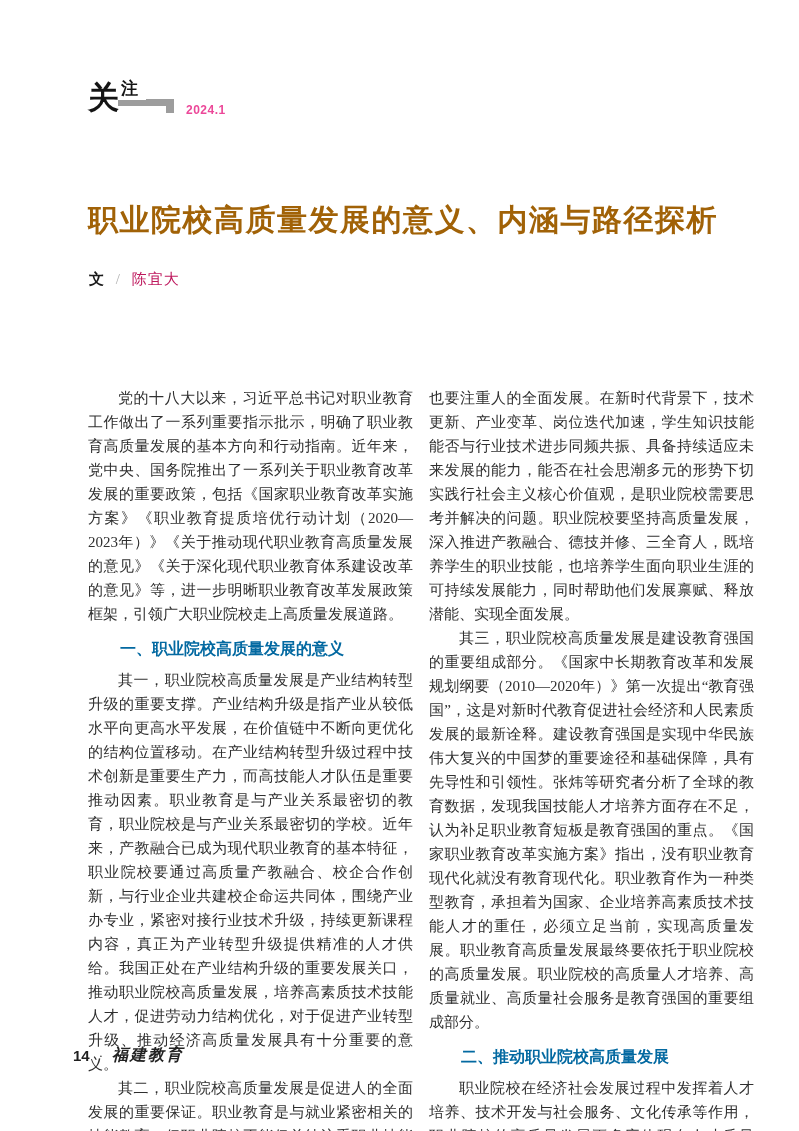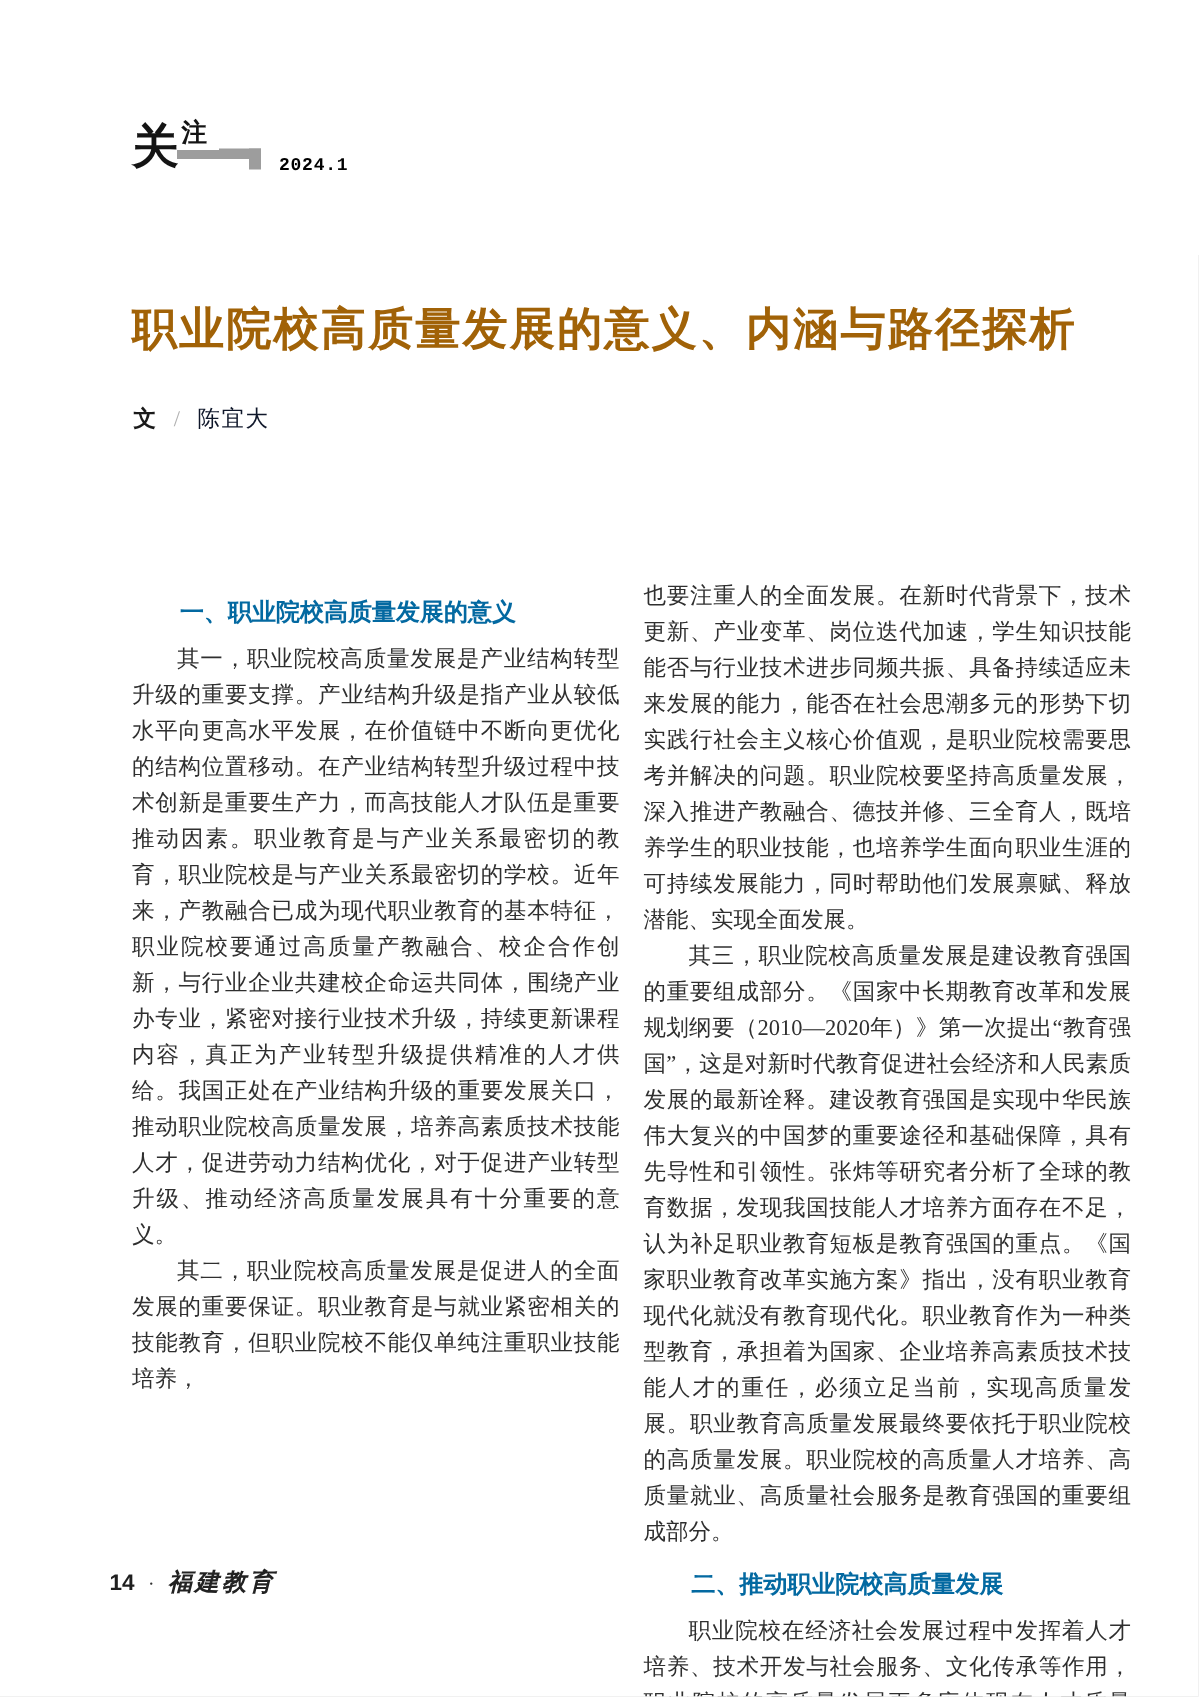--- a/index.html
+++ b/index.html
@@ -38,23 +38,23 @@
   }
   .logo-hook {
     position:absolute; left:58px; top:17px;
     width:28px; height:14px;
     border-top:7px solid #9d9d9d;
     border-right:8px solid #9d9d9d;
     box-sizing:border-box;
   }
   .issue {
     position:absolute; left:98px; top:21px;
-    font-family:Liberation Mono, monospace;
+    font-family:Liberation Sans, sans-serif;
     font-size:12px; font-weight:700;
-    color:#000000;
+    color:#ec4899;
     letter-spacing:0.5px;
   }
 
   
   .article-title {
     position:absolute; left:88px; top:202px;
     width:680px;
     font-size:30px; font-weight:900;
     letter-spacing:1.5px;
     color:#a16207;
@@ -62,21 +62,21 @@
     line-height:1.2;
     margin:0;
   }
   .byline {
     position:absolute; left:89px; top:270px;
     font-size:15px;
     letter-spacing:1px;
   }
   .byline .prefix { color:#1a1a1a; font-weight:700; }
   .byline .sep { color:#b0b0b0; margin:0 6px; font-weight:400; }
-  .byline .author { color:#0f172a; }
+  .byline .author { color:#be185d; }
 
   
   .body-columns {
     position:absolute; left:88px; top:386px;
     width:666px;
     display:flex; gap:16px;
   }
   .column {
     width:325px;
     font-size:15px;
@@ -129,20 +129,21 @@
   <h1 class="article-title">职业院校高质量发展的意义、内涵与路径探析</h1>
 
   <div class="byline">
     <span class="prefix">文</span>
     <span class="sep">/</span>
     <span class="author">陈宜大</span>
   </div>
 
   <div class="body-columns">
     <div class="column">
+        <p class="indent">党的十八大以来，习近平总书记对职业教育工作做出了一系列重要指示批示，明确了职业教育高质量发展的基本方向和行动指南。近年来，党中央、国务院推出了一系列关于职业教育改革发展的重要政策，包括《国家职业教育改革实施方案》《职业教育提质培优行动计划（2020—2023年）》《关于推动现代职业教育高质量发展的意见》《关于深化现代职业教育体系建设改革的意见》等，进一步明晰职业教育改革发展政策框架，引领广大职业院校走上高质量发展道路。</p>
         <h3>一、职业院校高质量发展的意义</h3>
         <p class="indent">其一，职业院校高质量发展是产业结构转型升级的重要支撑。产业结构升级是指产业从较低水平向更高水平发展，在价值链中不断向更优化的结构位置移动。在产业结构转型升级过程中技术创新是重要生产力，而高技能人才队伍是重要推动因素。职业教育是与产业关系最密切的教育，职业院校是与产业关系最密切的学校。近年来，产教融合已成为现代职业教育的基本特征，职业院校要通过高质量产教融合、校企合作创新，与行业企业共建校企命运共同体，围绕产业办专业，紧密对接行业技术升级，持续更新课程内容，真正为产业转型升级提供精准的人才供给。我国正处在产业结构升级的重要发展关口，推动职业院校高质量发展，培养高素质技术技能人才，促进劳动力结构优化，对于促进产业转型升级、推动经济高质量发展具有十分重要的意义。</p>
         <p class="indent">其二，职业院校高质量发展是促进人的全面发展的重要保证。职业教育是与就业紧密相关的技能教育，但职业院校不能仅单纯注重职业技能培养，</p>
       </div>
     <div class="column">
         <p class="">也要注重人的全面发展。在新时代背景下，技术更新、产业变革、岗位迭代加速，学生知识技能能否与行业技术进步同频共振、具备持续适应未来发展的能力，能否在社会思潮多元的形势下切实践行社会主义核心价值观，是职业院校需要思考并解决的问题。职业院校要坚持高质量发展，深入推进产教融合、德技并修、三全育人，既培养学生的职业技能，也培养学生面向职业生涯的可持续发展能力，同时帮助他们发展禀赋、释放潜能、实现全面发展。</p>
         <p class="indent">其三，职业院校高质量发展是建设教育强国的重要组成部分。《国家中长期教育改革和发展规划纲要（2010—2020年）》第一次提出“教育强国”，这是对新时代教育促进社会经济和人民素质发展的最新诠释。建设教育强国是实现中华民族伟大复兴的中国梦的重要途径和基础保障，具有先导性和引领性。张炜等研究者分析了全球的教育数据，发现我国技能人才培养方面存在不足，认为补足职业教育短板是教育强国的重点。《国家职业教育改革实施方案》指出，没有职业教育现代化就没有教育现代化。职业教育作为一种类型教育，承担着为国家、企业培养高素质技术技能人才的重任，必须立足当前，实现高质量发展。职业教育高质量发展最终要依托于职业院校的高质量发展。职业院校的高质量人才培养、高质量就业、高质量社会服务是教育强国的重要组成部分。</p>
         <h3>二、推动职业院校高质量发展</h3>
         <p class="indent">职业院校在经济社会发展过程中发挥着人才培养、技术开发与社会服务、文化传承等作用，职业院校的高质量发展更多应体现在人才质量高、院校治理好、办学模式优上。</p>
       </div>

